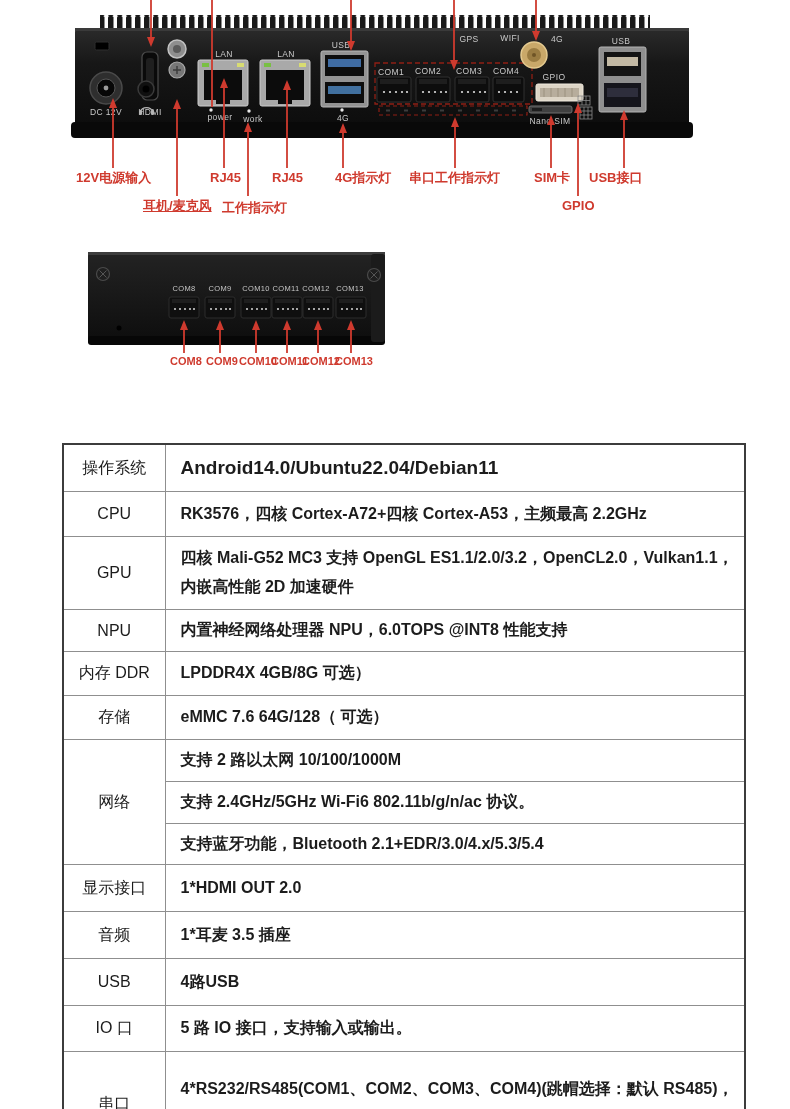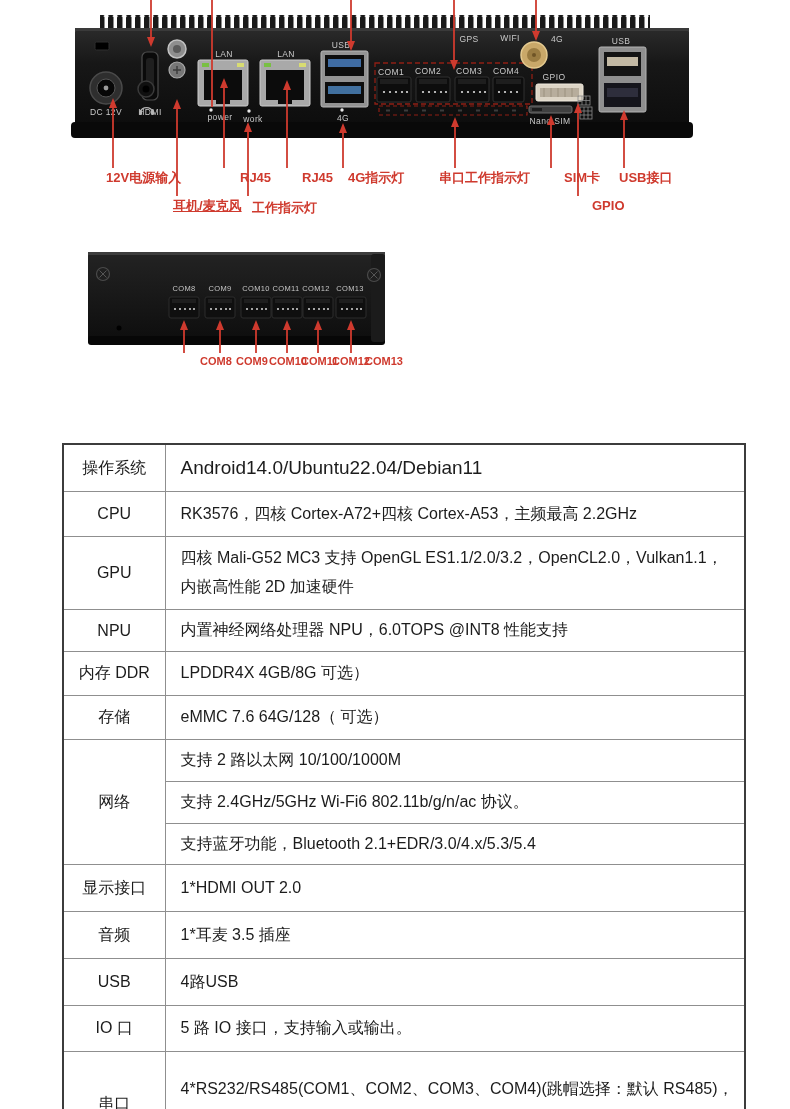--- a/index.html
+++ b/index.html
@@ -5,38 +5,38 @@
   * { margin:0; padding:0; box-sizing:border-box; }
   html,body { background:#ffffff; }
   .page {
     position:relative; width:790px; height:1109px; overflow:hidden;
     background:#ffffff; font-family:"Liberation Sans", sans-serif;
   }
   .fig { position:absolute; left:0; width:790px; }
   .fig svg { position:absolute; left:0; top:0; }
   .ann {
     position:absolute; color:#cf3a2e; font-weight:bold; font-size:13px;
-    white-space:nowrap; line-height:1;margin-left:30px;
+    white-space:nowrap; line-height:1;
   }
   .ann2 { font-size:11px; letter-spacing:0; }
   .spec-title {
     position:absolute; left:64px; top:399px; font-size:31px; font-weight:900;
     color:#111; letter-spacing:2px;
   }
   table.spec {
     position:absolute; left:62px; top:443px; width:684px;
     border-collapse:collapse; border:2px solid #3c3c3c;
     color:#1c1c1c; table-layout:fixed;
   }
   table.spec td { border:1px solid #8f8f8f; vertical-align:middle; }
   td.lab {
     width:102px; text-align:center; font-size:16px; padding:4px 2px;
   }
   td.val {
-    font-size:16px; padding:6px 10px 6px 15px; line-height:1.8;
+    font-size:16px; padding:6px 10px 6px 15px; line-height:1.8;font-weight:bold;
   }
   td.val.big { font-size:19px; }
   svg text { font-family:"Liberation Sans", sans-serif; }
   .plabel { fill:#c9c9c9; font-size:8.5px; letter-spacing:0.4px; }
   .plabel2 { fill:#c6c6c6; font-size:7.5px; letter-spacing:0.3px; }
   .redln { stroke:#cf3a2e; stroke-width:1.8; }
   .redhd { fill:#cf3a2e; }
 </style>
 </head>
 <body>
@@ -264,21 +264,21 @@
         <polygon class="redhd" points="578,103 574,113 582,113"></polygon>
           <line class="redln" x1="578" y1="113" x2="578" y2="196"></line>
         <polygon class="redhd" points="624,110 620,120 628,120"></polygon>
           <line class="redln" x1="624" y1="120" x2="624" y2="168"></line>
       </g>
     </svg>
 
     <div class="ann" style="left:76px;top:171px;">12V电源输入</div>
     <div class="ann" style="left:210px;top:171px;">RJ45</div>
     <div class="ann" style="left:272px;top:171px;">RJ45</div>
-    <div class="ann" style="left:318px;top:171px;">4G指示灯</div>
+    <div class="ann" style="left:335px;top:171px;">4G指示灯</div>
     <div class="ann" style="left:409px;top:171px;">串口工作指示灯</div>
     <div class="ann" style="left:534px;top:171px;">SIM卡</div>
     <div class="ann" style="left:589px;top:171px;">USB接口</div>
     <div class="ann" style="left:143px;top:199px;text-decoration:underline;">耳机/麦克风</div>
     <div class="ann" style="left:222px;top:201px;">工作指示灯</div>
     <div class="ann" style="left:562px;top:199px;">GPIO</div>
   </div>
 
   <div class="fig" style="top:240px;height:150px;">
     <svg width="790" height="150" viewBox="0 0 790 150">

